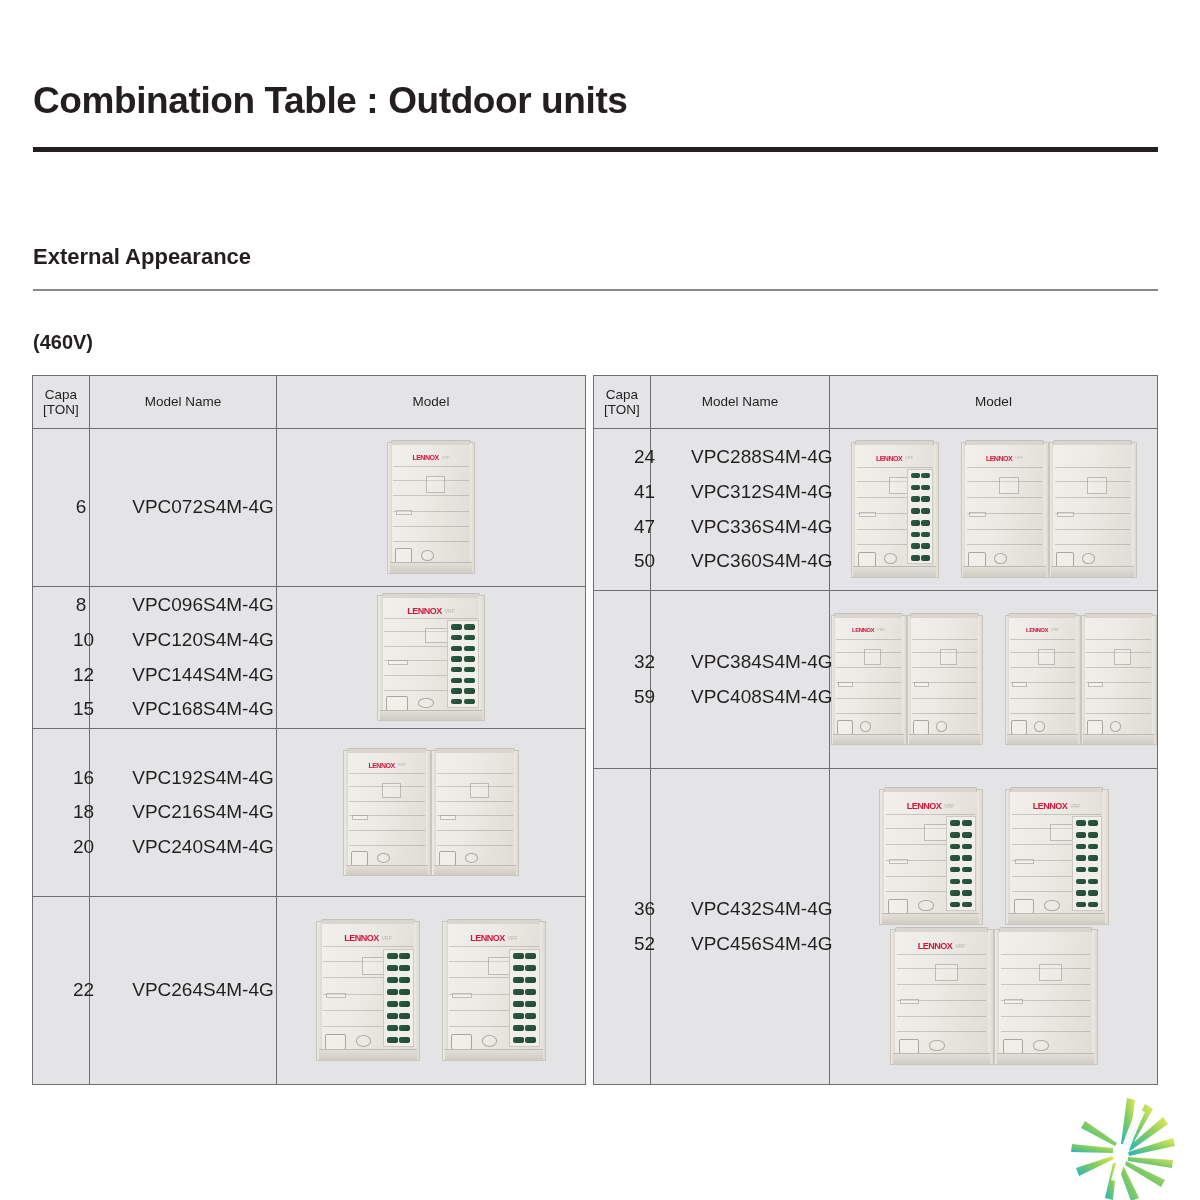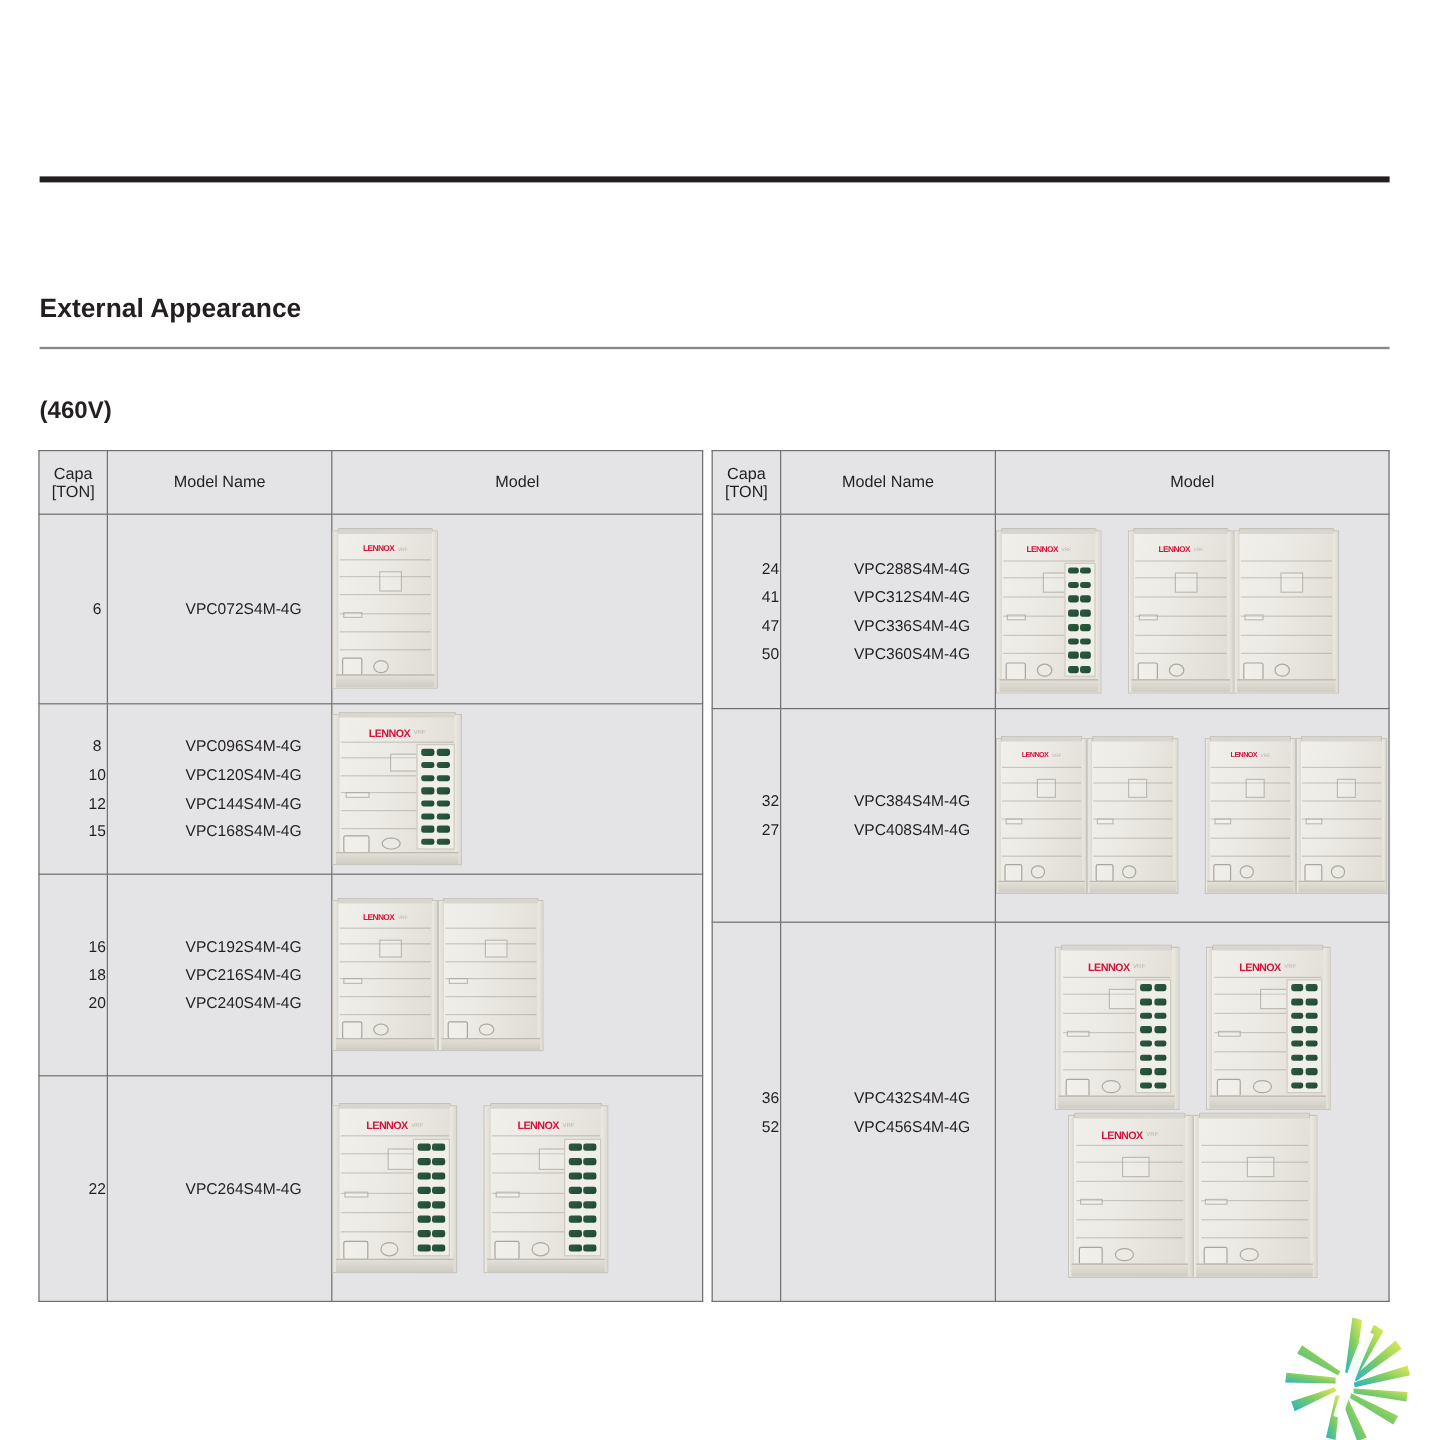--- a/index.html
+++ b/index.html
@@ -40,27 +40,27 @@
   .tbl td,.tbl th{
     border:1px solid #6f6f6f;background:#e4e4e6;
     text-align:center;vertical-align:middle;
     font-size:13.5px;color:#231f20;font-weight:normal;padding:0;
   }
   .tbl th{font-size:13.5px;height:52px;line-height:1.12;}
   .capa-col{width:56px;}
   .name-col-l{width:186px;}
   .name-col-r{width:178px;}
   .model-col{width:auto;}
-  .cell-list{line-height:1.82;font-size:13px;padding-left:40px;}
+  .cell-list{line-height:1.82;font-size:19px;padding-left:40px;}
   .cell-list div{white-space:nowrap;}
   .model-cell{padding:0;}
 
   
   .units{
-    display:flex;align-items:flex-start;
+    display:flex;align-items:flex-start;justify-content:center;
     width:100%;height:100%;gap:0;
   }
   .units.stackwrap{flex-direction:column;align-items:center;gap:4px;}
   .grouprow{display:flex;align-items:flex-start;justify-content:center;}
   .gap{width:22px;flex:0 0 22px;}
 
   .unit{
     position:relative;display:flex;flex-direction:column;
     background:linear-gradient(100deg,#f2f0eb 0%,#eceae4 42%,#dedbd3 100%);
     border:1px solid #c9c6bf;box-sizing:border-box;
@@ -128,20 +128,21 @@
   }
 
   
   .burst{position:absolute;left:1065px;top:1098px;width:135px;height:102px;overflow:hidden;}
 </style>
 </head>
 <body>
 
 <div class="page">
 
+  <div class="page-title">Combination Table : Outdoor units</div>
   <div class="title-rule"></div>
 
   <div class="section-title">External Appearance</div>
   <div class="section-rule"></div>
 
   <div class="voltage-label">(460V)</div>
 
   <table class="tbl left">
     <thead>
       <tr>
@@ -550,21 +551,21 @@
                   </div>
                 </div>
               </div>
             </div>
           </td>
         </tr>
         <tr style="height: 178px;">
           <td class="capa-col">
             <div class="cell-list">
               <div>32</div>
-              <div>27</div>
+              <div>59</div>
             </div>
           </td>
           <td class="name-col-r">
             <div class="cell-list">
               <div>VPC384S4M-4G</div>
               <div>VPC408S4M-4G</div>
             </div>
           </td>
           <td class="model-col model-cell">
             <div class="units">

